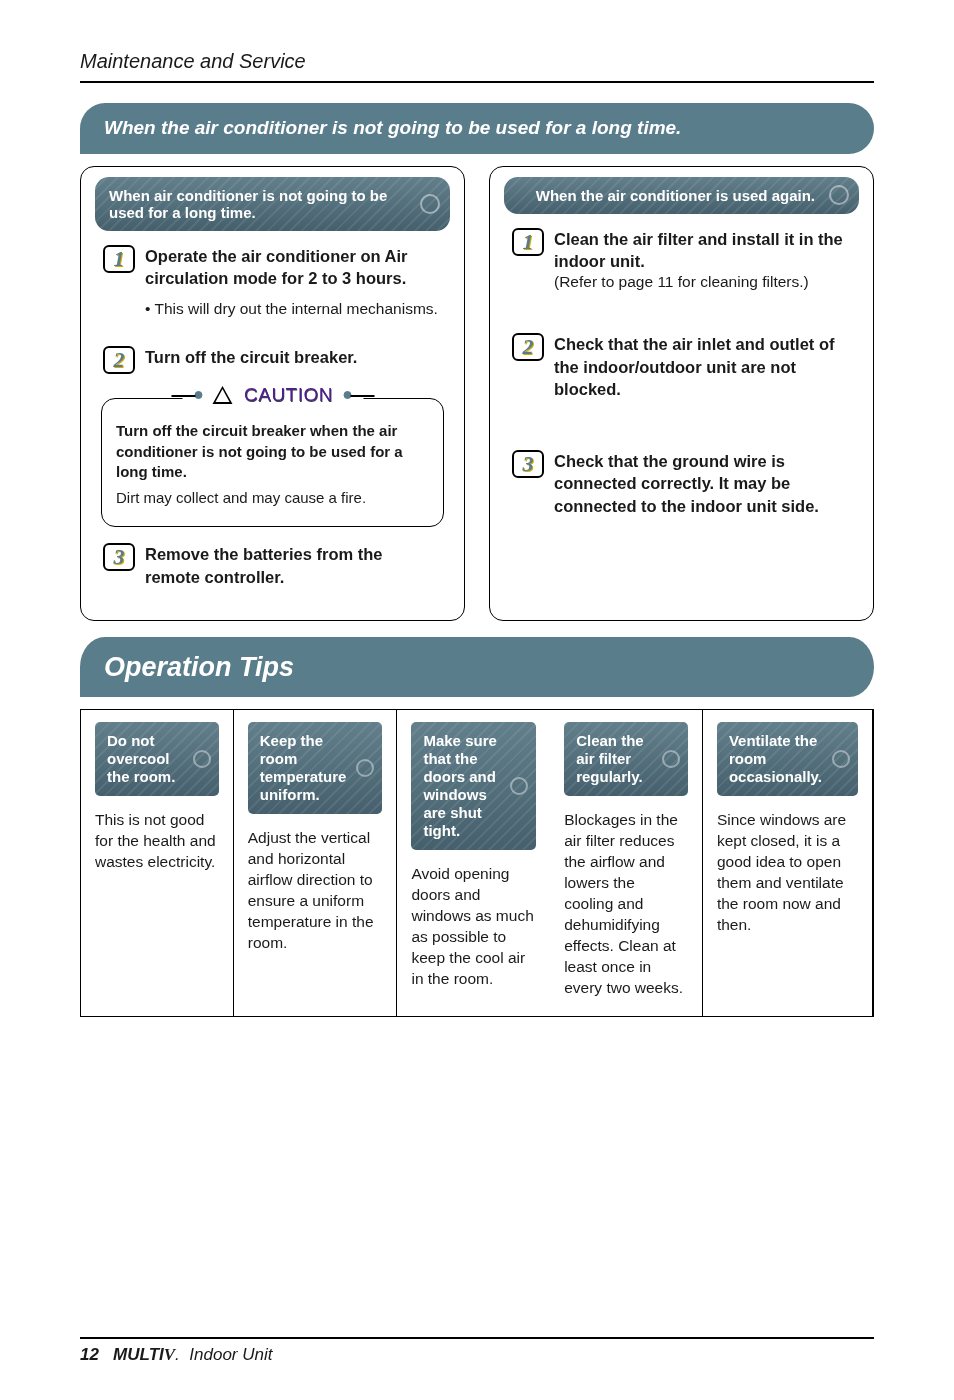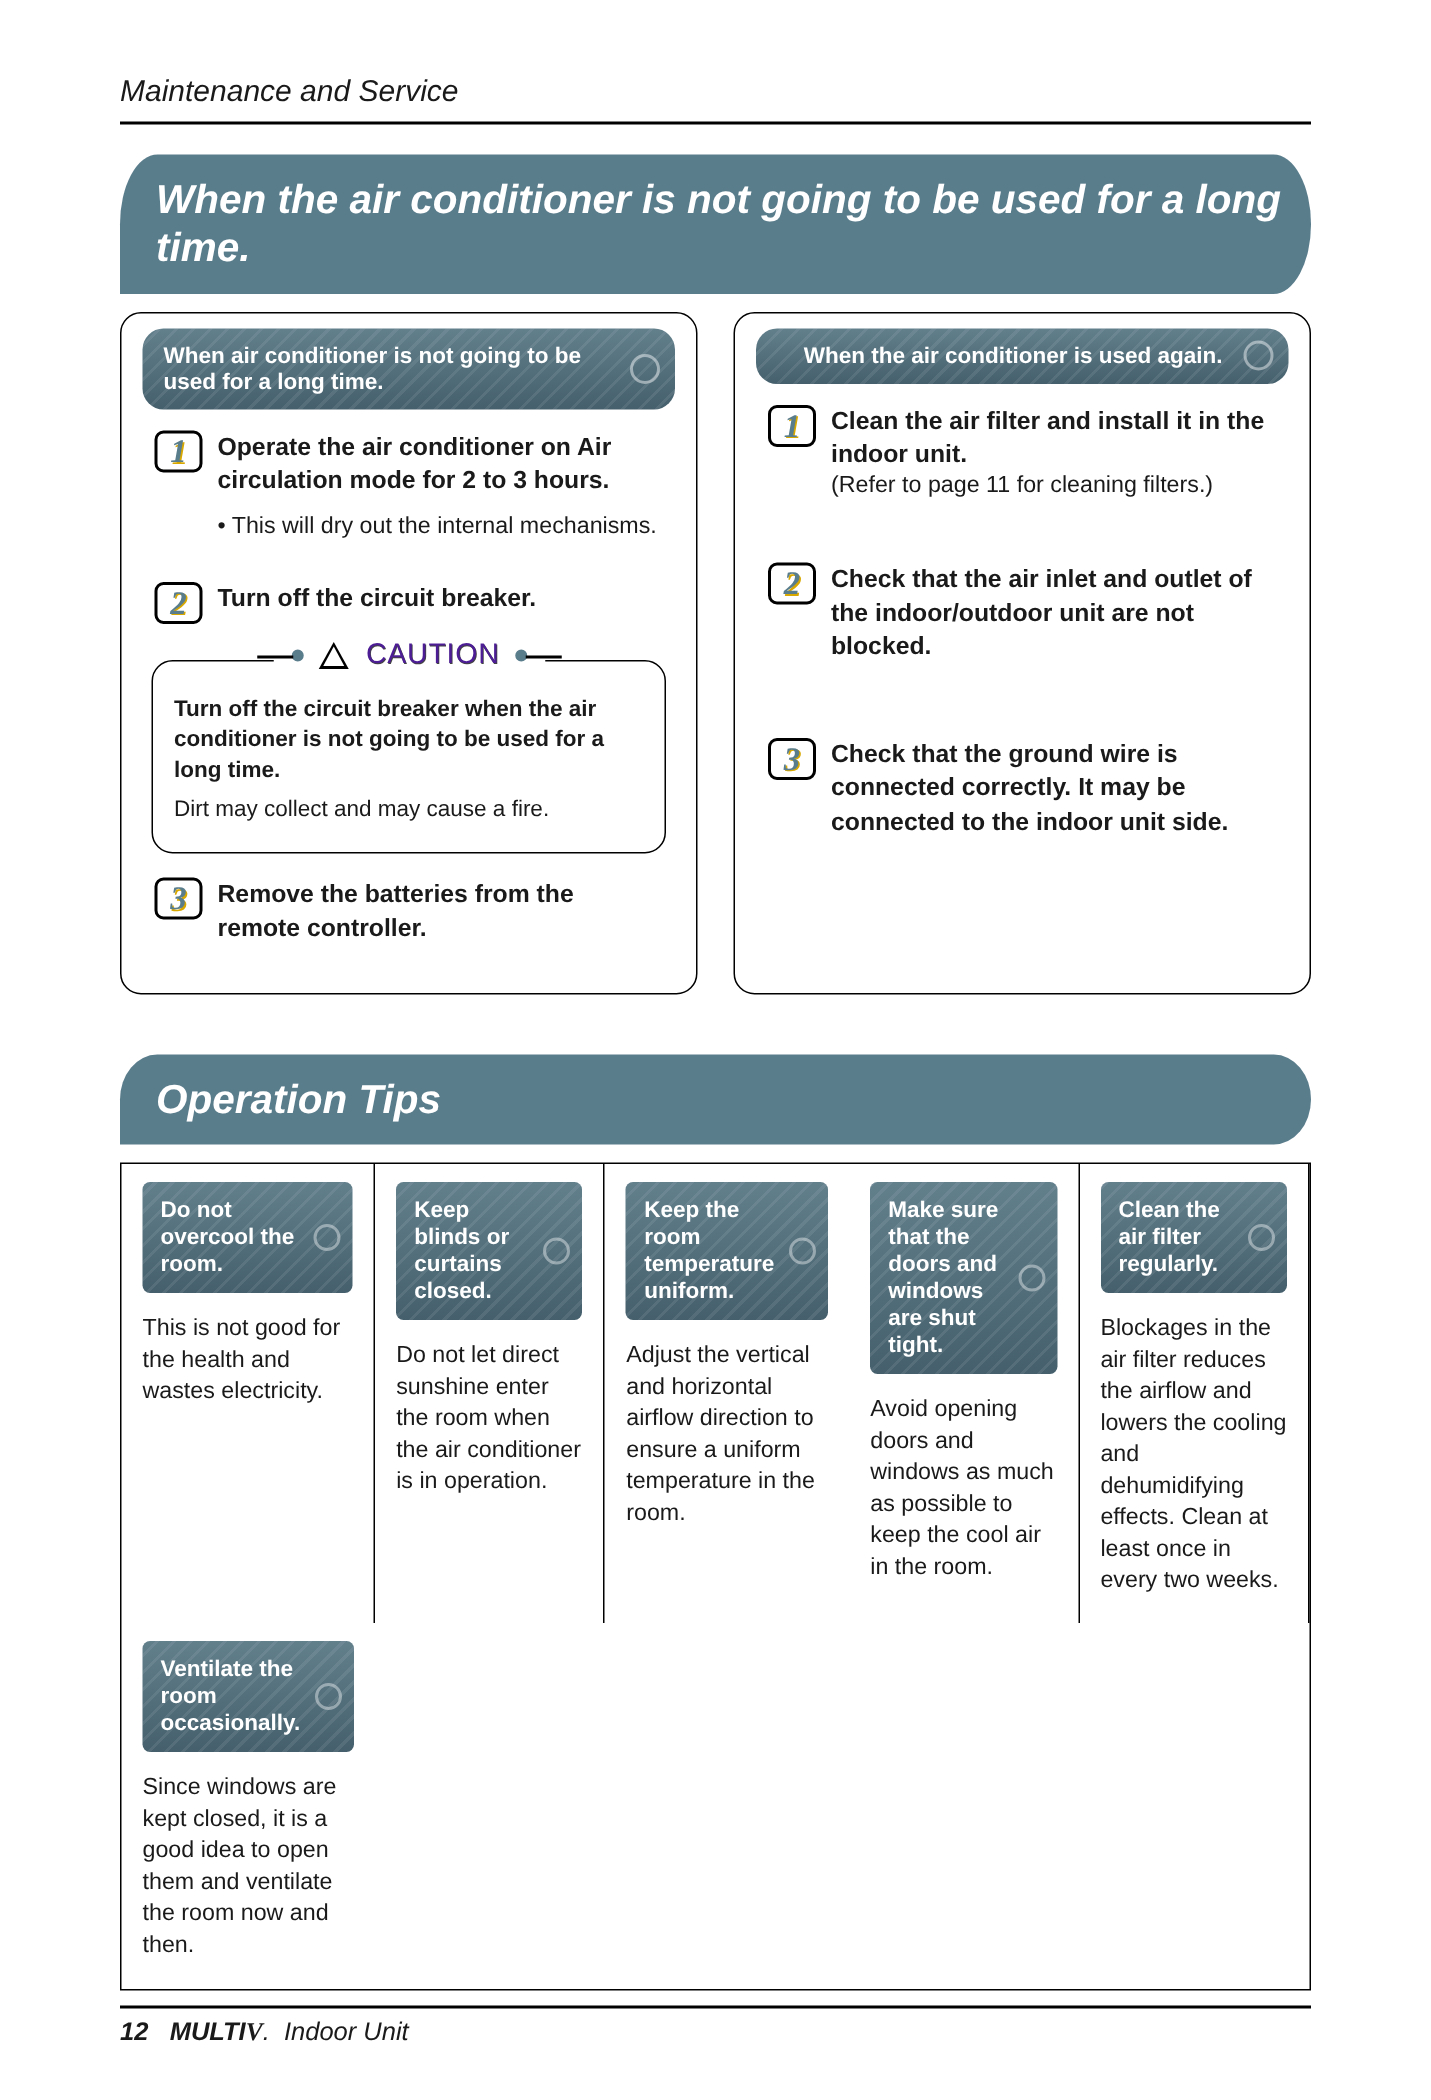--- a/index.html
+++ b/index.html
@@ -34,21 +34,21 @@
     font-size: 20px;
     padding-bottom: 4px;
   }
   
   .title-pill {
     margin-top: 20px;
     background: var(--teal);
     color: #fff;
     border-radius: 50px 50px 50px 0 / 100% 100% 100% 0;
     padding: 14px 20px 14px 24px;
-    font-size: 27px;
+    font-size: 19px;
     font-style: italic;
     font-weight: bold;
     line-height: 1.2;
   }
   .two-col {
     display: flex;
     gap: 24px;
     margin-top: 12px;
   }
   .panel {
@@ -349,37 +349,30 @@
             </div>
           </div>
         <div class="txt">
           <div class="bold">Check that the ground wire is connected correctly. It may be connected to the indoor unit side.</div>
         </div>
       </div>
 
     </div>
   </div>
 
-  <div class="title-pill small" style="margin-top:40px;">Operation Tips</div>
+  <div class="title-pill small" style="margin-top:16px;">Operation Tips</div>
 
   <div class="tip-grid">
 
     <div class="tip-cell">
       <div class="tip-cap">
           <span>Do not overcool the room.</span>
           <span class="ring"></span>
         </div>
       <div class="tip-body">This is not good for the health and wastes electricity.</div>
-    </div>
-    <div class="tip-cell">
-      <div class="tip-cap">
-          <span>Keep blinds or curtains closed.</span>
-          <span class="ring"></span>
-        </div>
-      <div class="tip-body">Do not let direct sunshine enter the room when the air conditioner is in operation.</div>
     </div>
     <div class="tip-cell">
       <div class="tip-cap">
           <span>Keep the room temperature uniform.</span>
           <span class="ring"></span>
         </div>
       <div class="tip-body">Adjust the vertical and horizontal airflow direction to ensure a uniform temperature in the room.</div>
     </div>
 
     <div class="tip-cell">

